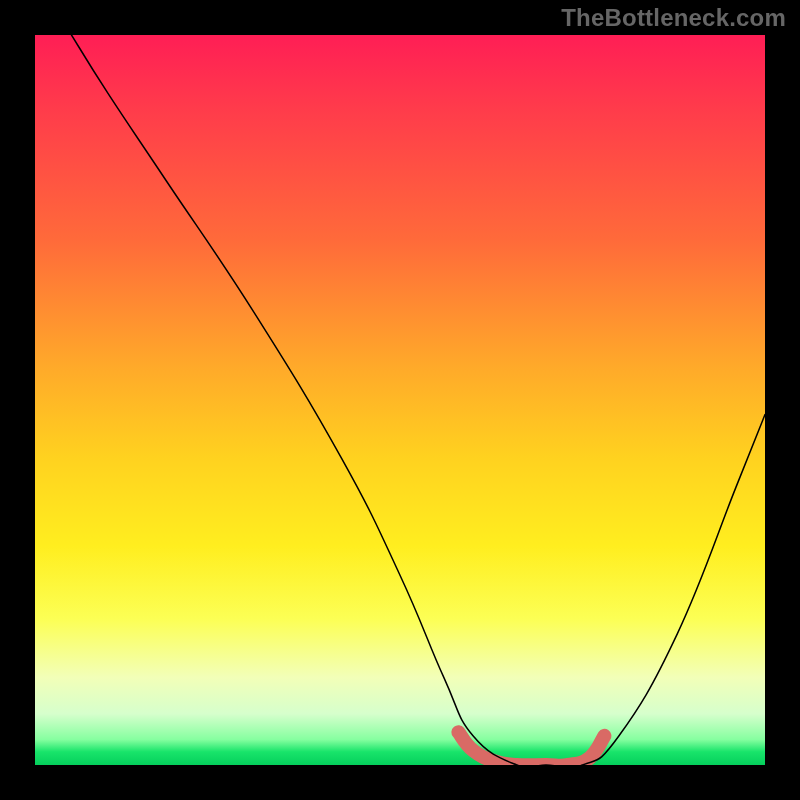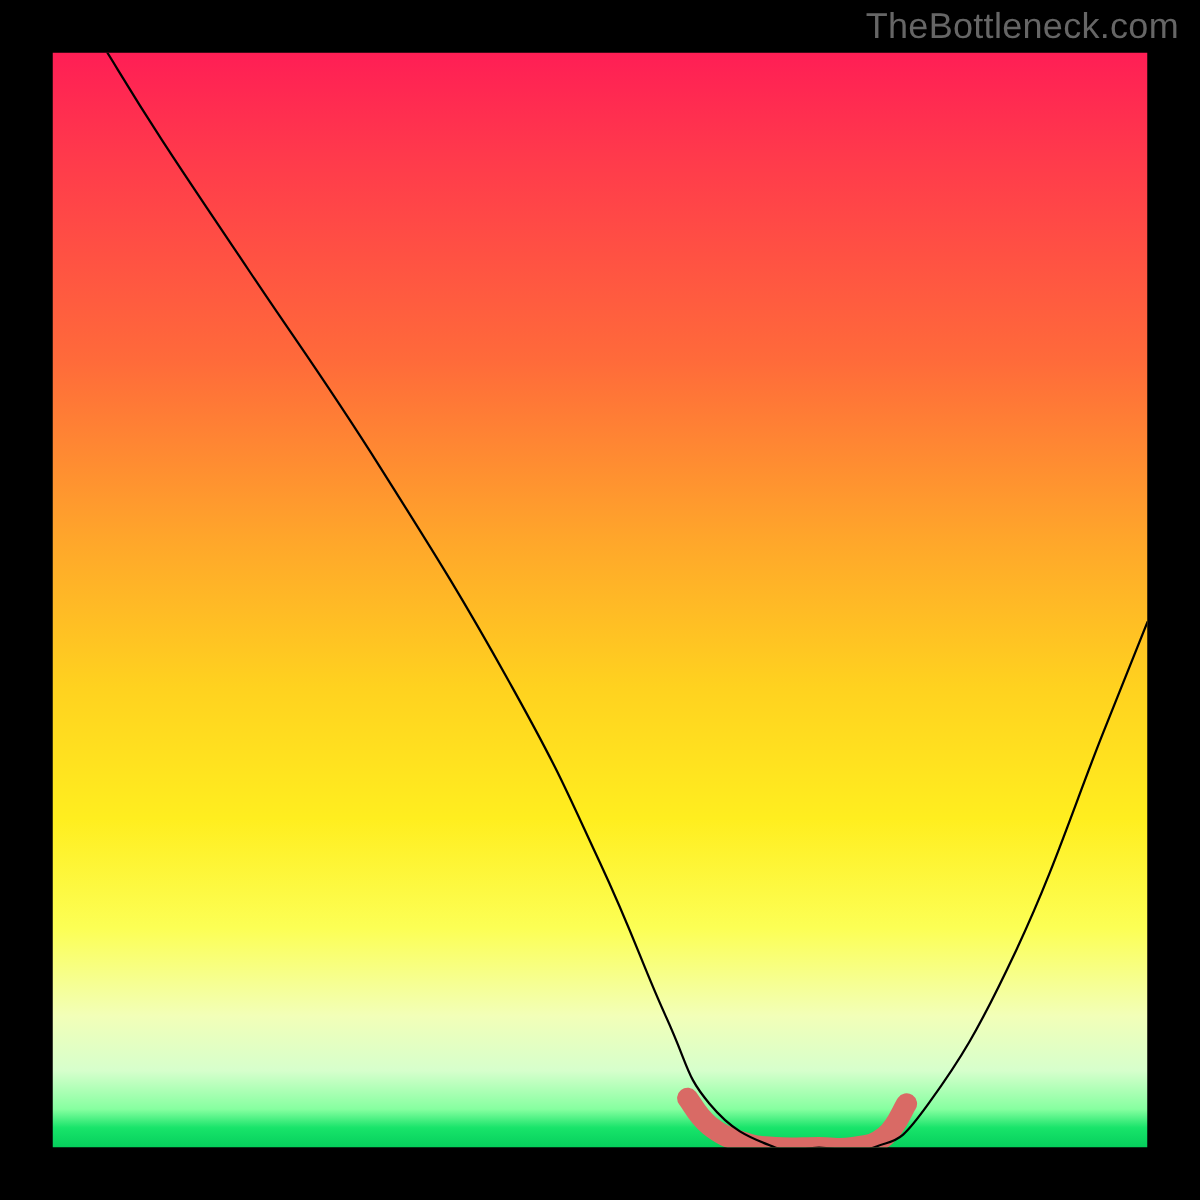--- a/index.html
+++ b/index.html
@@ -17,21 +17,21 @@
     width: 800px;
     height: 800px;
     background: #000;
   }
   .watermark {
     position: absolute;
     top: 4px;
     right: 14px;
     font-family: Arial, Helvetica, sans-serif;
     font-size: 24px;
-    font-weight: 400;
+    font-weight: 700;
     color: #666666;
     letter-spacing: 0.2px;
   }
   .plot {
     position: absolute;
     left: 35px;
     top: 35px;
     width: 730px;
     height: 730px;
     overflow: hidden;

